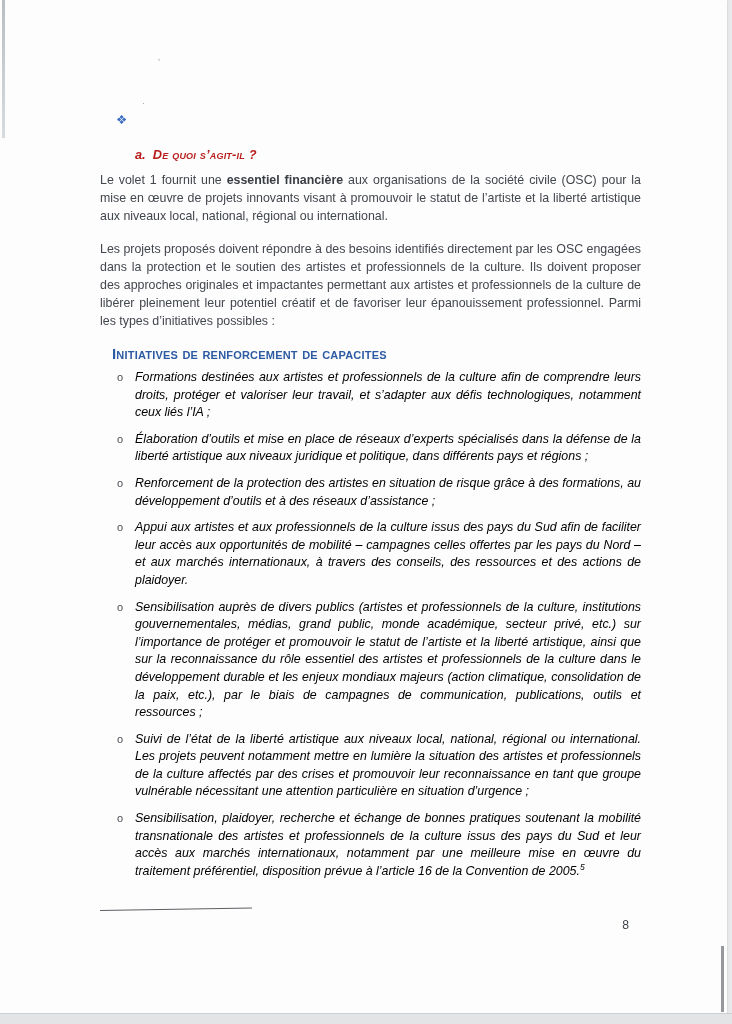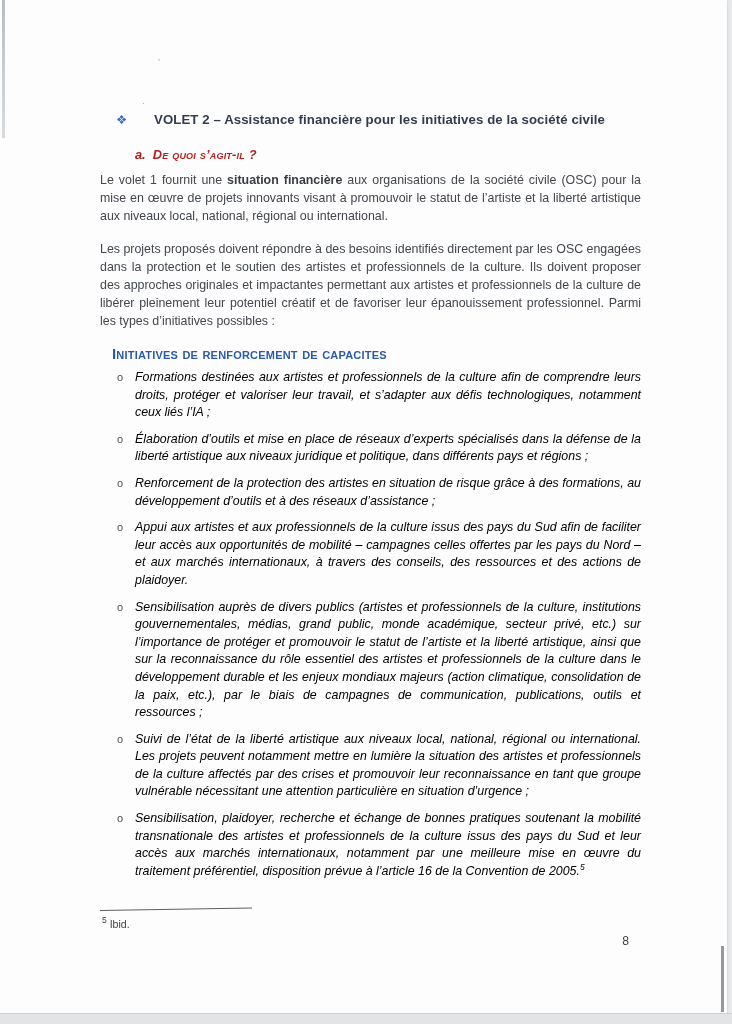--- a/index.html
+++ b/index.html
@@ -155,29 +155,28 @@
   <div class="edge-left"></div>
   <div class="edge-right-bottom"></div>
   <div class="edge-bottom"></div>
   <div class="speck s1">’</div>
   <div class="speck s2">·</div>
 
   <div class="content">
 
     <div class="title-row">
       <span class="diamond">❖</span>
-      <span class="doc-title">VOLET 2 – Assistance financière pour les initiatives de la société civile</span>
     </div>
 
     <div class="sub-heading">
       <span>a.</span>&nbsp;
       <span class="sc">De quoi s’agit-il ?</span>
     </div>
 
-    <p class="para"><span>Le volet 1 fournit une </span><b>situation financière</b><span> aux organisations de la société civile (OSC) pour la mise en œuvre de projets innovants visant à promouvoir le statut de l’artiste et la liberté artistique aux niveaux local, national, régional ou international.</span></p>
+    <p class="para"><span>Le volet 1 fournit une </span><b>essentiel financière</b><span> aux organisations de la société civile (OSC) pour la mise en œuvre de projets innovants visant à promouvoir le statut de l’artiste et la liberté artistique aux niveaux local, national, régional ou international.</span></p>
 
 
     <p class="para">Les projets proposés doivent répondre à des besoins identifiés directement par les OSC engagées dans la protection et le soutien des artistes et professionnels de la culture. Ils doivent proposer des approches originales et impactantes permettant aux artistes et professionnels de la culture de libérer pleinement leur potentiel créatif et de favoriser leur épanouissement professionnel. Parmi les types d’initiatives possibles :</p>
 
     <div class="blue-heading">Initiatives de renforcement de capacites</div>
 
     <div class="bullet">
       <span class="marker">o</span>
       <span class="btext">Formations destinées aux artistes et professionnels de la culture afin de comprendre leurs droits, protéger et valoriser leur travail, et s’adapter aux défis technologiques, notamment ceux liés l’IA ;</span>
     </div>
@@ -202,18 +201,17 @@
     <div class="bullet">
       <span class="marker">o</span>
       <span class="btext">Suivi de l’état de la liberté artistique aux niveaux local, national, régional ou international. Les projets peuvent notamment mettre en lumière la situation des artistes et professionnels de la culture affectés par des crises et promouvoir leur reconnaissance en tant que groupe vulnérable nécessitant une attention particulière en situation d’urgence ;</span>
     </div>
     <div class="bullet">
       <span class="marker">o</span>
       <span class="btext"><span>Sensibilisation, plaidoyer, recherche et échange de bonnes pratiques soutenant la mobilité transnationale des artistes et professionnels de la culture issus des pays du Sud et leur accès aux marchés internationaux, notamment par une meilleure mise en œuvre du traitement préférentiel, disposition prévue à l’article 16 de la Convention de 2005.</span><sup>5</sup></span>
     </div>
 
     <hr class="footnote-rule">
-    <div class="footnote"><sup>5</sup><span> Ibid.</span></div>
 
     <div class="page-number">8</div>
 
   </div>
 </div>
 
 </body></html>

